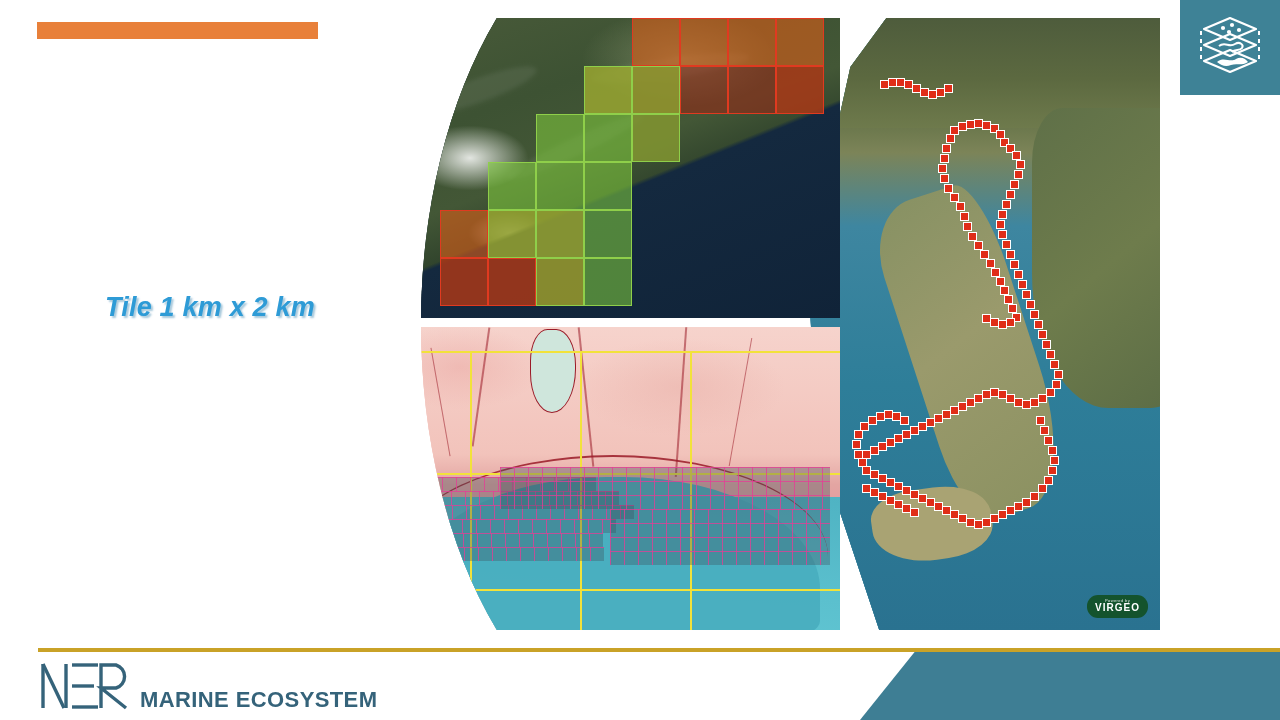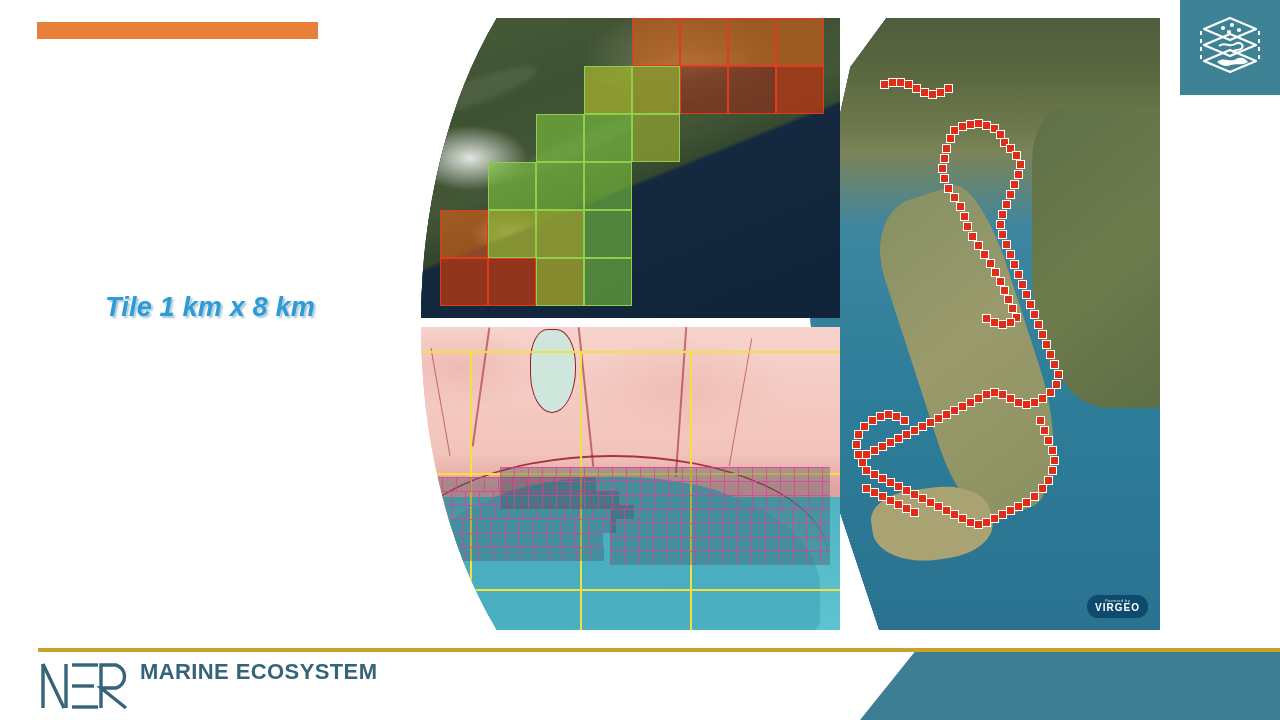--- a/index.html
+++ b/index.html
@@ -97,32 +97,32 @@
   .sicily{position:absolute;left:72px;top:470px;width:120px;height:72px;background:#A9A373;
     border-radius:35% 45% 40% 50%;transform:rotate(-8deg);}
   .balkans{position:absolute;left:232px;top:90px;width:170px;height:300px;
     background:linear-gradient(140deg,#5F7048 0%, #6E7C4C 50%, #5A6B45 100%);
     border-radius:18% 5% 30% 45%;}
   .alps{position:absolute;left:0px;top:0px;width:360px;height:110px;
     background:linear-gradient(180deg,#4E5C3C 0%, #5C6940 55%, #6E7A4C 100%);}
   .red-coast{position:absolute;width:9px;height:9px;
     background:repeating-linear-gradient(to right,#E02D18 0 7px,#ffffff 7px 8px);
     background-color:#E02D18;border:1px solid #ffffff;box-sizing:border-box;}
-  .virgeo{position:absolute;right:12px;bottom:12px;background:#0c4a6e;color:#fff;
+  .virgeo{position:absolute;right:12px;bottom:12px;background:#14532d;color:#fff;
     padding:4px 8px 5px;border-radius:11px;text-align:center;line-height:1;}
   .virgeo .vsmall{font-size:4px;letter-spacing:.4px;display:block;opacity:.85;}
   .virgeo .vbig{font-size:10px;font-weight:bold;letter-spacing:1px;display:block;}
 
   
   .footer{position:absolute;left:0;top:646px;width:1280px;height:74px;background:#fff;}
   .gold-line{position:absolute;left:38px;top:2px;width:1242px;height:4px;background:#C9A227;}
   .teal-wedge{position:absolute;right:0;top:6px;width:420px;height:68px;background:#3E7E94;
     -webkit-clip-path:polygon(13% 0,100% 0,100% 100%,0 100%);
     clip-path:polygon(13% 0,100% 0,100% 100%,0 100%);}
-  .mer-logo{position:absolute;left:38px;top:14px;display:flex;align-items:flex-start;gap:10px;}
+  .mer-logo{position:absolute;left:38px;top:14px;display:flex;align-items:flex-end;gap:10px;}
   .mer-mark{width:92px;height:52px;}
   .mer-words{display:flex;flex-direction:column;justify-content:center;color:#35637A;}
   .mer-l1{font-size:22px;font-weight:bold;letter-spacing:.4px;line-height:24px;}
   .mer-l2{font-size:22px;font-weight:bold;letter-spacing:5.4px;line-height:24px;}
 </style>
 </head>
 <body>
 
 <div class="slide">
 
@@ -146,21 +146,21 @@
         <path d="M20 49 c7-6 13 1 19-3 c5-3 10 0 12 3 c-6 4-12 1-17 3 c-5 2-9 1-14-3z" fill="#ffffff"></path>
         <g stroke="#ffffff" stroke-width="2" stroke-dasharray="4 4">
           <line x1="4" y1="18" x2="4" y2="46"></line>
           <line x1="62" y1="18" x2="62" y2="46"></line>
         </g>
       </svg>
     </span>
   </div>
 
   <div class="title-block">
-    <div class="title-line">Tile 1 km x 8 km</div>
+    <div class="title-line">Tile 1 km x 2 km</div>
   </div>
 
   <div class="img-cluster">
 
     <div class="right-panel">
       <div class="italy-bg">
         <div class="alps"></div>
         <div class="balkans"></div>
         <div class="peninsula"></div>
         <div class="sicily"></div>

